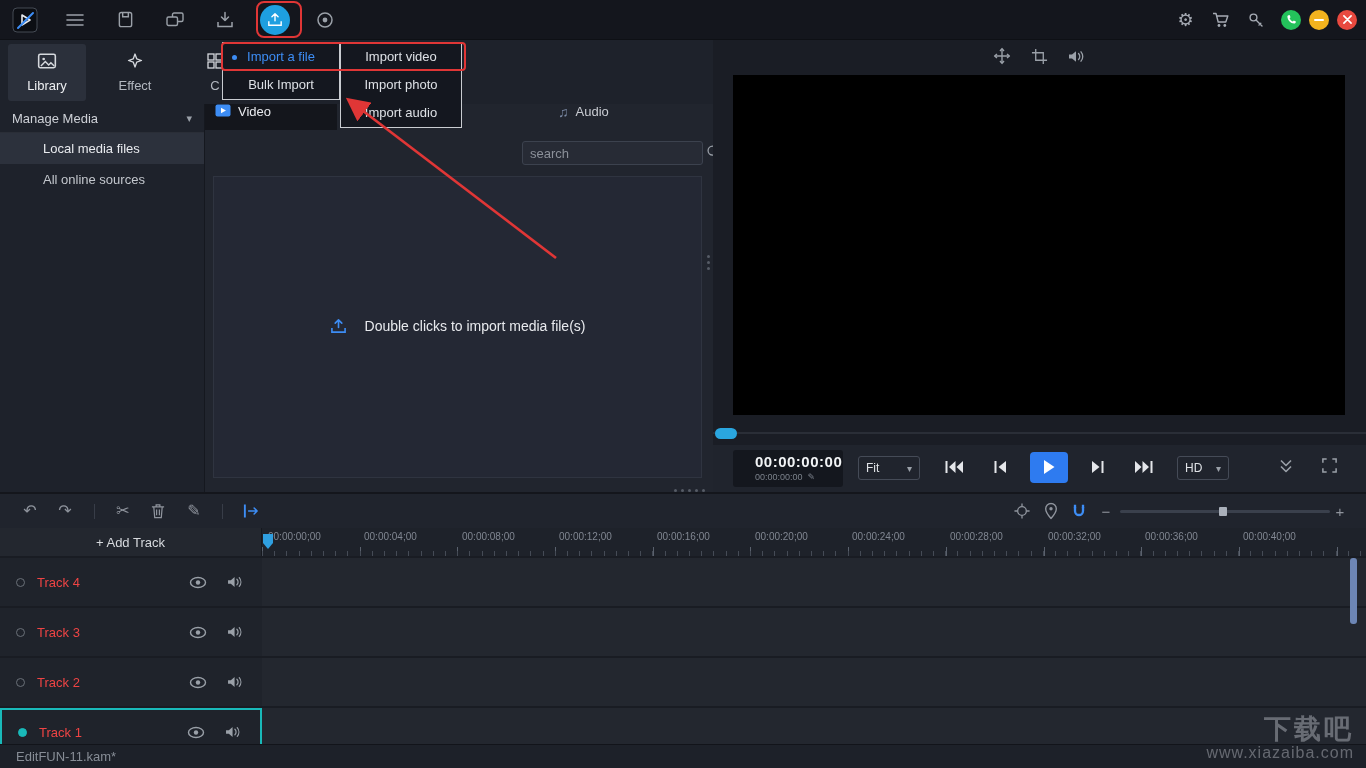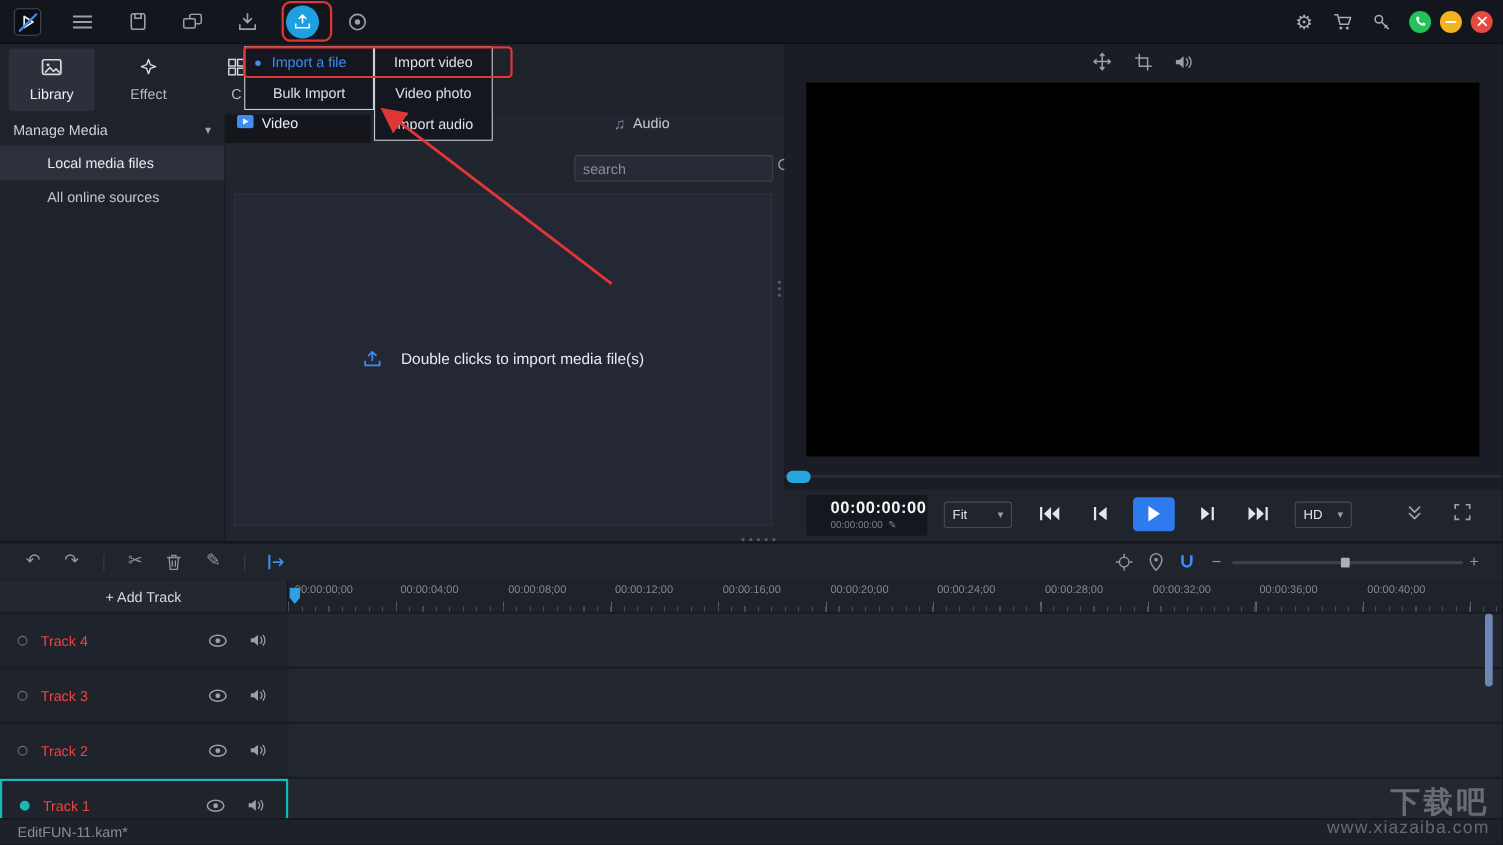--- a/index.html
+++ b/index.html
@@ -110,21 +110,21 @@
   .statusbar{position:absolute;left:0;right:0;bottom:0;height:24px;background:#1d2129;border-top:1px solid #12141a;display:flex;align-items:center;padding-left:16px;font-size:13px;color:#878d96;z-index:10}
 
   
   .watermark{position:absolute;right:12px;bottom:6px;text-align:right;z-index:60;color:rgba(218,222,228,.38);pointer-events:none}
   .wm-title{font-size:27px;font-weight:bold;letter-spacing:3px;line-height:30px}
   .wm-sub{font-size:16px;letter-spacing:1px}
 
   
   .menu{position:absolute;top:42px;background:#14171f;border:1px solid #c9ccd1;z-index:30}
   .menu-left{left:222px;width:118px}
-  .menu-sub{left:340px;width:108px}
+  .menu-sub{left:340px;width:122px}
   .menu-item{position:relative;height:28px;line-height:28px;text-align:center;font-size:13px;color:#dde0e5;cursor:pointer;white-space:nowrap}
   .menu-item.active{color:var(--accent-blue,#3d8df5)}
   .menu-item .bullet{position:absolute;left:9px;top:12px;width:5px;height:5px;border-radius:50%;background:var(--accent-blue,#3d8df5)}
 
   
   .anno-box{position:absolute;border:2px solid var(--annotation-red,#e03636);border-radius:6px;z-index:45;pointer-events:none}
   .anno-btn{left:256px;top:1px;width:46px;height:37px;border-radius:8px}
   .anno-menu{left:221px;top:42px;width:245px;height:29px;border-radius:4px}
   .anno-arrow{position:absolute;left:0;top:0;z-index:44;pointer-events:none}
 
@@ -564,21 +564,21 @@
     </div>
     <div class="menu-item">
       <span>Bulk Import</span>
     </div>
   </div>
   <div class="menu menu-sub">
     <div class="menu-item">
       <span>Import video</span>
     </div>
     <div class="menu-item">
-      <span>Video photo</span>
+      <span>Import photo</span>
     </div>
     <div class="menu-item">
       <span>Import audio</span>
     </div>
   </div>
 
   <div class="anno-box anno-btn"></div>
   <div class="anno-box anno-menu"></div>
   <svg class="anno-arrow" width="1366" height="768" viewBox="0 0 1366 768">
     <defs>

